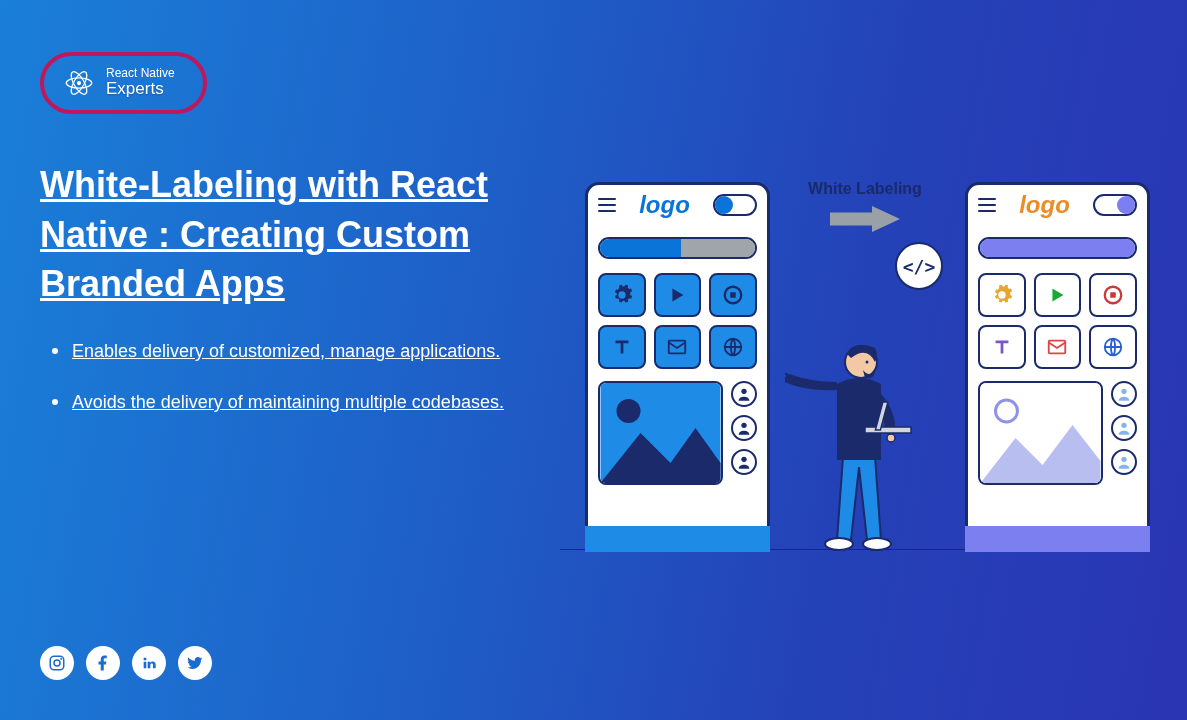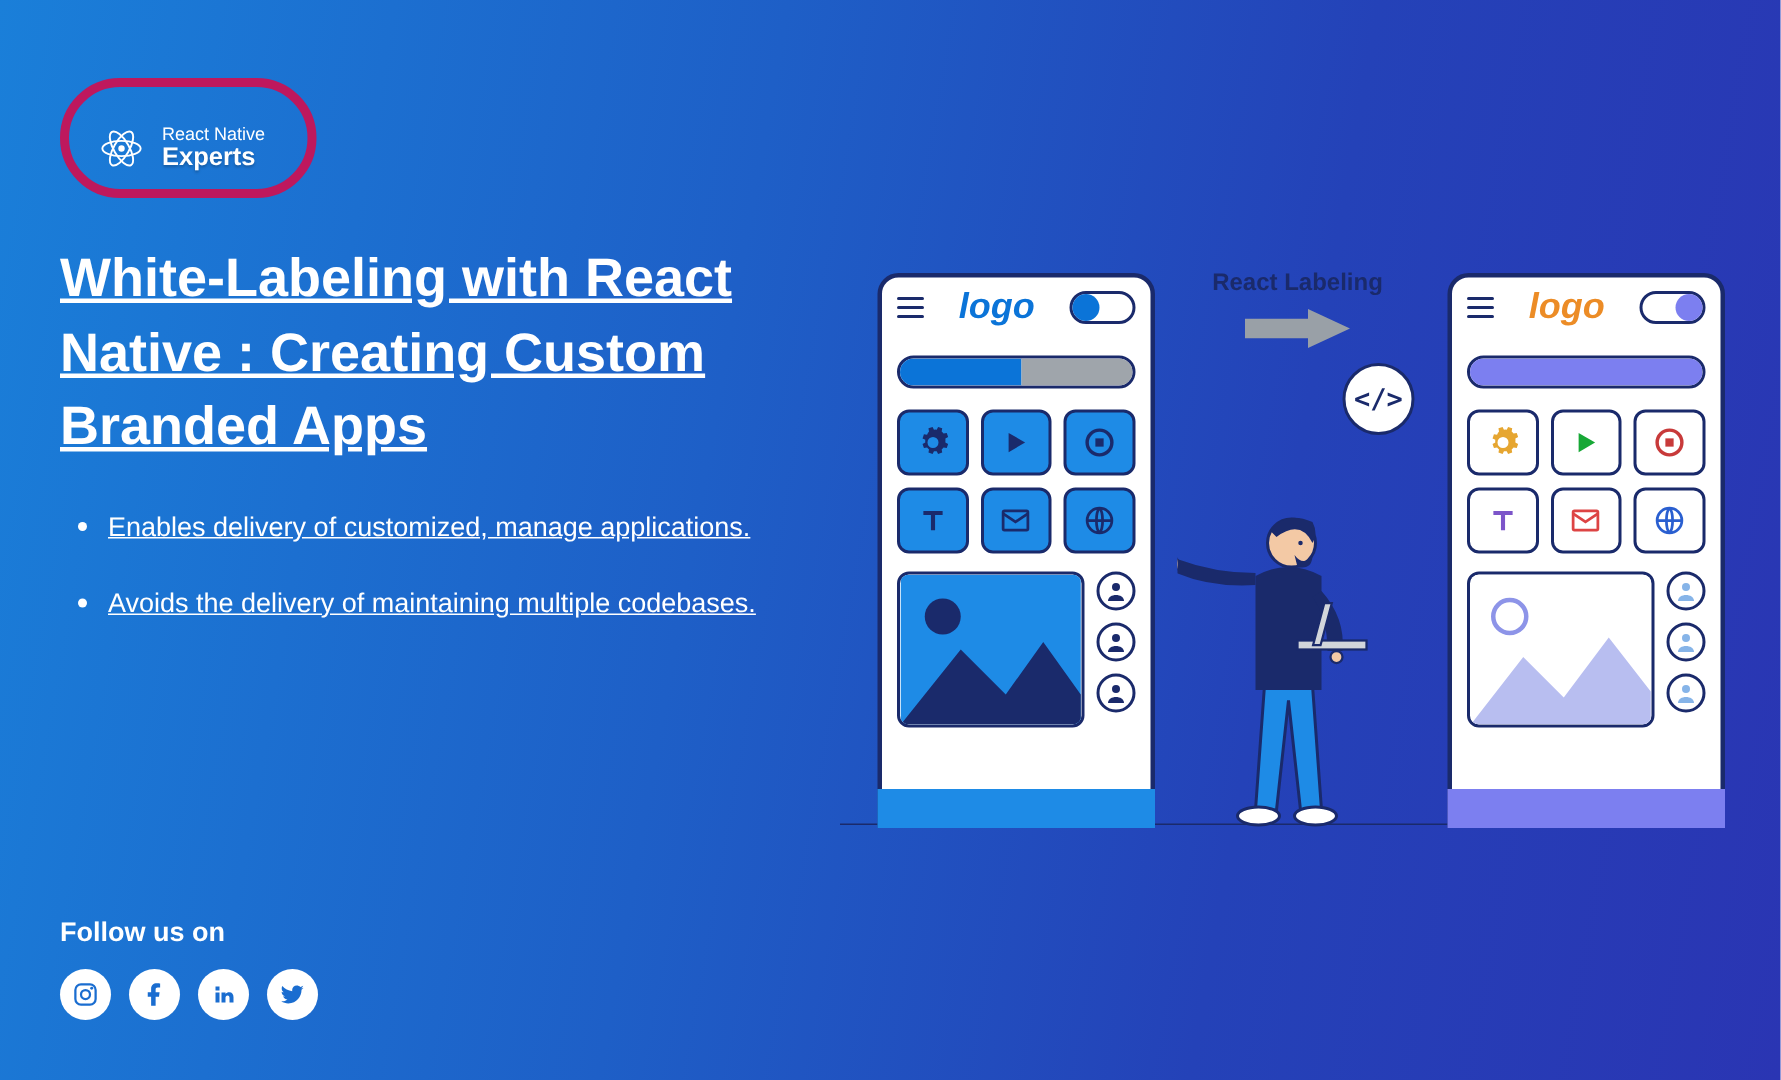--- a/index.html
+++ b/index.html
@@ -8,30 +8,30 @@
       height: 720px;
       background: linear-gradient(100deg, #1a7fd9 0%, #1e5fc7 40%, #2442b8 70%, #2a35b3 100%);
       font-family: -apple-system, BlinkMacSystemFont, 'Segoe UI', Arial, sans-serif;
       color: #fff;
       overflow: hidden;
       position: relative;
     }
     .logo-badge {
       position: absolute;
       top: 52px; left: 40px;
-      border: 6px solid #be185d;
+      border: 4px solid #be185d;
       border-radius: 999px;
-      padding: 24px 28px 10px 18px;
+      padding: 10px 28px 10px 18px;
       display: flex; align-items: center;
       gap: 10px;
     }
     .atom-icon { width: 34px; height: 34px; }
     .logo-text { display: flex; flex-direction: column; line-height: 1.1; }
     .logo-sub { font-size: 12px; font-weight: 400; }
-    .logo-main { font-size: 17px; font-weight: 700; text-shadow: 0 1px 2px rgba(0,0,0,.25); }
+    .logo-main { font-size: 17px; font-weight: 400; text-shadow: 0 1px 2px rgba(0,0,0,.25); }
 
     .content {
       position: absolute;
       top: 160px; left: 40px;
       width: 480px;
       text-decoration: underline;
     }
     .title {
       font-size: 36px;
       font-weight: 700;
@@ -189,21 +189,20 @@
 
 <div class="content">
   <h1 class="title">White-Labeling with React Native : Creating Custom Branded Apps</h1>
   <ul class="bullets">
     <li>Enables delivery of customized, manage applications.</li>
     <li>Avoids the delivery of maintaining multiple codebases.</li>
   </ul>
 </div>
 
 <div class="follow">
-  <div class="follow-label">Follow us on</div>
   <div class="socials">
     <div class="social-btn">
       <svg width="18" height="18" viewBox="0 0 24 24">
           <rect x="3" y="3" width="18" height="18" rx="5" fill="none" stroke="#1a6dd0" stroke-width="2"></rect>
           <circle cx="12" cy="12" r="4" fill="none" stroke="#1a6dd0" stroke-width="2"></circle>
           <circle cx="17.5" cy="6.5" r="1.3" fill="#1a6dd0"></circle>
         </svg>
     </div>
     <div class="social-btn">
       <svg width="18" height="18" viewBox="0 0 24 24">
@@ -220,21 +219,21 @@
           <path fill="#1a6dd0" d="M22 5.9c-.7.3-1.5.5-2.3.6.8-.5 1.5-1.3 1.8-2.2-.8.5-1.7.8-2.6 1C18.1 4.5 17 4 15.8 4c-2.3 0-4.1 1.8-4.1 4.1 0 .3 0 .6.1.9C8.3 8.8 5.1 7.1 3 4.5c-.4.6-.6 1.3-.6 2.1 0 1.4.7 2.7 1.8 3.4-.7 0-1.3-.2-1.9-.5v.1c0 2 1.4 3.6 3.3 4-.3.1-.7.1-1.1.1-.3 0-.5 0-.8-.1.5 1.6 2 2.8 3.8 2.8-1.4 1.1-3.1 1.7-5 1.7H2c1.8 1.2 4 1.9 6.3 1.9 7.5 0 11.7-6.3 11.7-11.7v-.5c.8-.6 1.5-1.3 2-2z"></path>
         </svg>
     </div>
   </div>
 </div>
 
 <div class="illus">
   <div class="ground"></div>
 
   <div class="arrow-wrap">
-    <div class="arrow-lbl">React Labeling</div>
+    <div class="arrow-lbl">White Labeling</div>
     <div class="arrow"></div>
   </div>
 
   <div class="code-bubble">
     <span>&lt;/&gt;</span>
   </div>
 
   <div class="phone phone1">
     <div class="phone-head">
       <div class="hamb">

